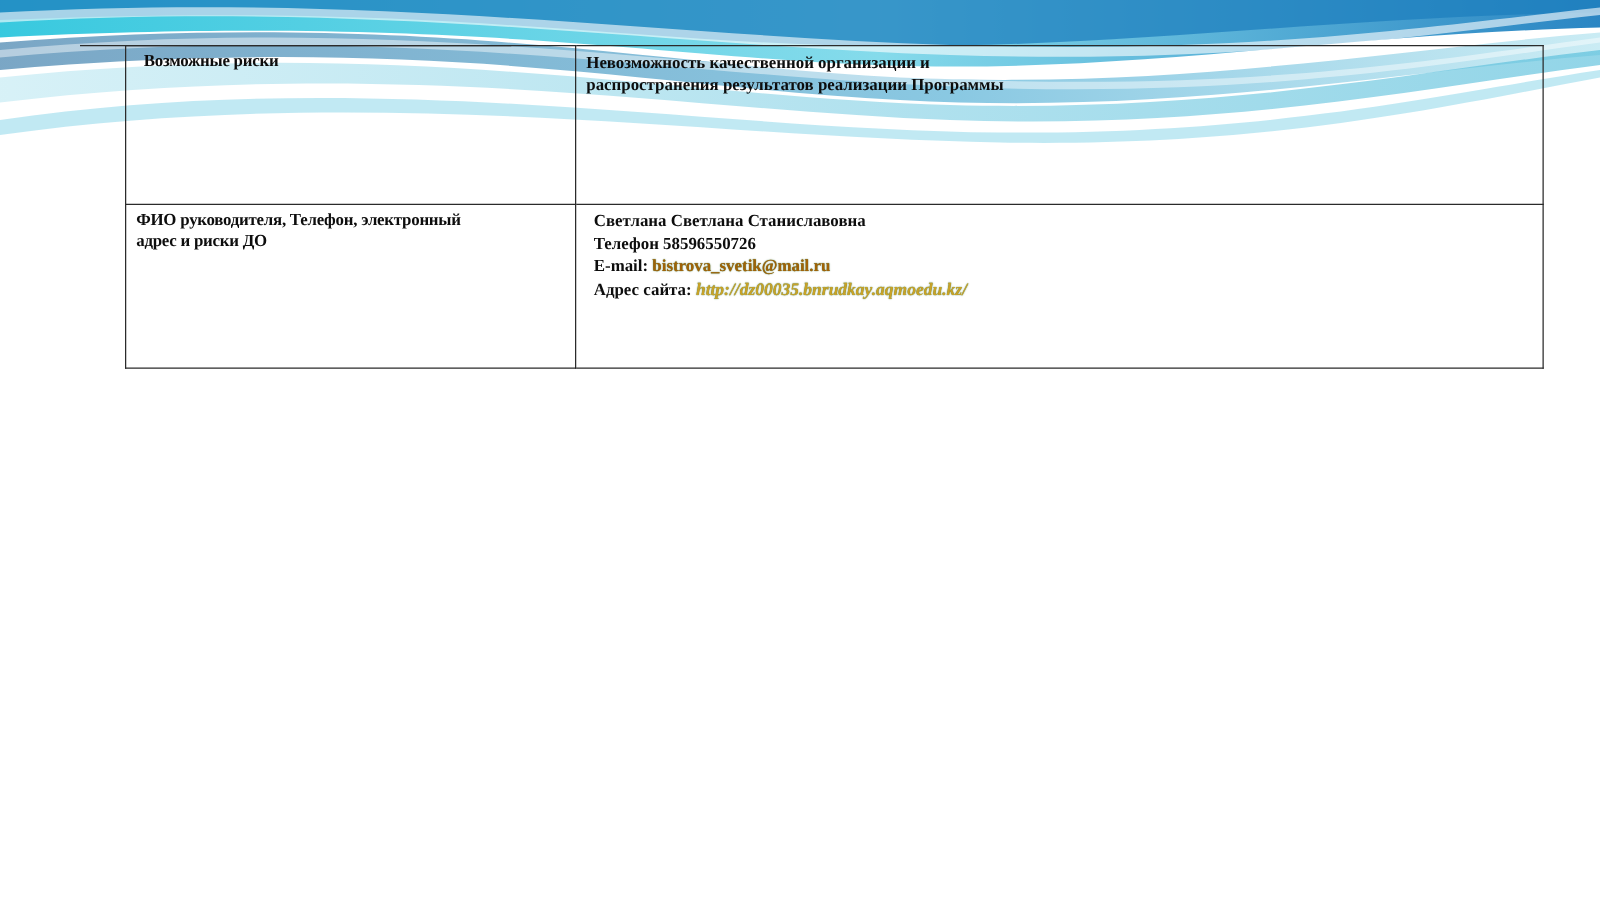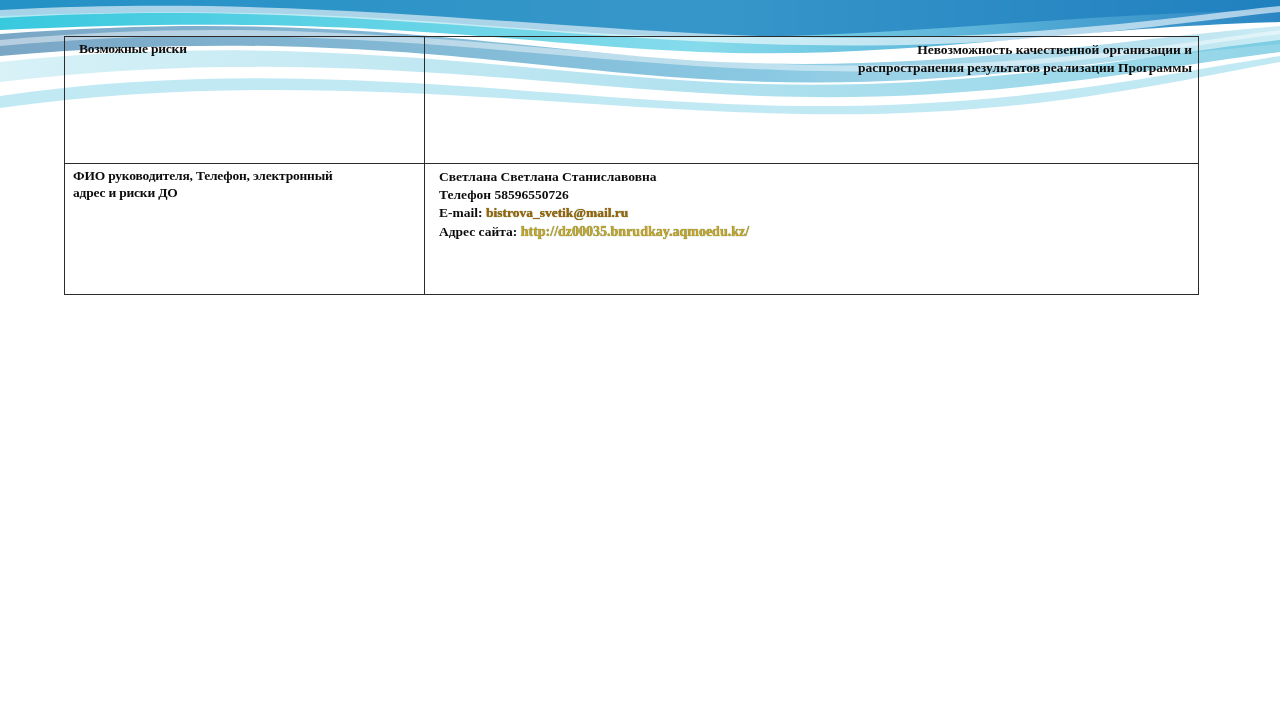--- a/index.html
+++ b/index.html
@@ -31,20 +31,21 @@
   .table-wrap {
     position: absolute;
     left: 64px;
     top: 36px;
     width: 1106px;
   }
   table.content-table {
     border-collapse: collapse;
     width: 1106px;
     table-layout: fixed;
+    margin-left: 36px;
   }
   table.content-table td {
     border: 1px solid #2b2b2b;
     vertical-align: top;
     padding: 4px 6px 4px 8px;
     color: #0d0d0d;
   }
   td.col-left {
     width: 345px;
   }
@@ -64,38 +65,38 @@
   .value-text {
     font-weight: bold;
     font-size: 13.5px;
     line-height: 1.3;
     letter-spacing: -0.2px;
   }
   .risk-value {
     font-weight: bold;
     font-size: 13.5px;
     line-height: 1.35;
-    text-align: right;
   }
   .indent-1 { padding-left: 6px; }
   .contact-line {
     font-weight: bold;
     font-size: 13.5px;
     line-height: 1.35;
     padding-left: 6px;
   }
   .link-email {
     color: #a16207;
     text-shadow: 0 0 1px #1f5c1a;
     font-weight: bold;
   }
   .link-site {
     color: #c9a227;
     text-shadow: 0 0 1px #1f5c1a;
     font-weight: bold;
+    font-style: italic;
     font-size: 14px;
   }
   .top-thin-line {
     position: absolute;
     left: 64px;
     top: 36px;
     width: 345px;
     height: 1px;
     background: #2b2b2b;
   }

